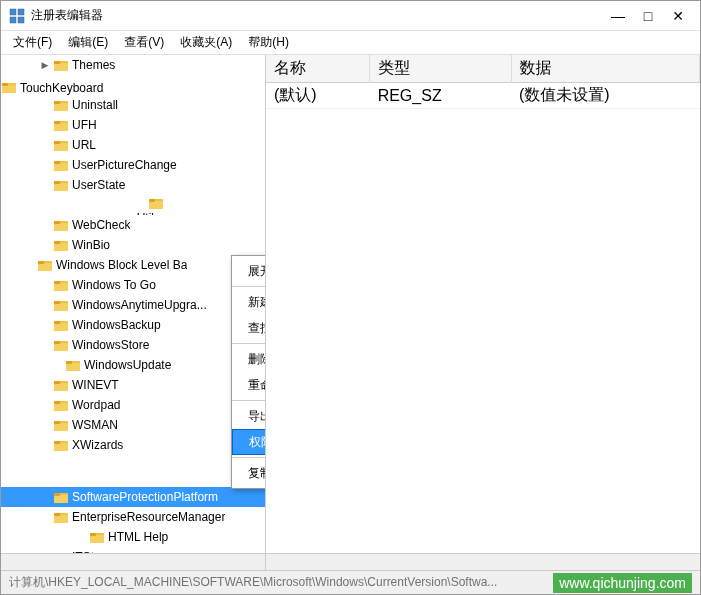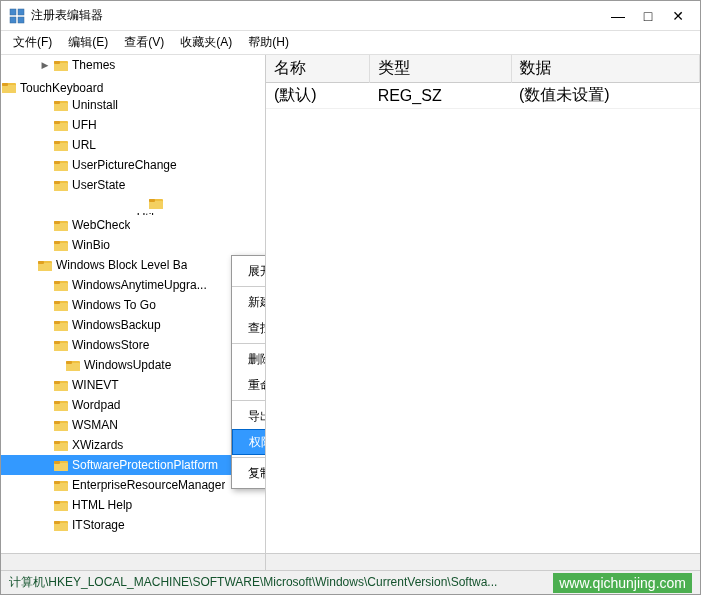--- a/index.html
+++ b/index.html
@@ -188,21 +188,21 @@
       border-top: 1px solid #ccc;
       display: flex;
       align-items: center;
       padding: 0 8px;
       font-size: 12px;
       flex-shrink: 0;
       justify-content: space-between;
     }
 
     .statusbar-path {
-      color: #14532d;
+      color: #737373;
       white-space: nowrap;
       overflow: hidden;
       text-overflow: ellipsis;
     }
 
     .watermark {
       background: #4caf50;
       color: #fff;
       font-size: 14px;
       padding: 2px 6px;
@@ -424,42 +424,42 @@
       </div>
 
       <div class="tree-item" style="padding-left: 52px;">
         <span class="folder-icon">
           <svg viewBox="0 0 16 16">
               <rect x="1" y="4" width="14" height="10" rx="1" fill="#f0c040"></rect>
               <rect x="1" y="6" width="14" height="8" rx="1" fill="#f4d060"></rect>
               <rect x="1" y="4" width="6" height="3" rx="1" fill="#e0a020"></rect>
             </svg>
         </span>
+        <span class="tree-label">Windows To Go</span>
+      </div>
+
+      <div class="tree-item" style="padding-left: 52px;">
+        <span class="folder-icon">
+          <svg viewBox="0 0 16 16">
+              <rect x="1" y="4" width="14" height="10" rx="1" fill="#f0c040"></rect>
+              <rect x="1" y="6" width="14" height="8" rx="1" fill="#f4d060"></rect>
+              <rect x="1" y="4" width="6" height="3" rx="1" fill="#e0a020"></rect>
+            </svg>
+        </span>
         <span class="tree-label">WindowsAnytimeUpgra...</span>
       </div>
 
       <div class="tree-item" style="padding-left: 52px;">
         <span class="folder-icon">
           <svg viewBox="0 0 16 16">
               <rect x="1" y="4" width="14" height="10" rx="1" fill="#f0c040"></rect>
               <rect x="1" y="6" width="14" height="8" rx="1" fill="#f4d060"></rect>
               <rect x="1" y="4" width="6" height="3" rx="1" fill="#e0a020"></rect>
             </svg>
         </span>
-        <span class="tree-label">Windows To Go</span>
-      </div>
-
-      <div class="tree-item" style="padding-left: 52px;">
-        <span class="folder-icon">
-          <svg viewBox="0 0 16 16">
-              <rect x="1" y="4" width="14" height="10" rx="1" fill="#f0c040"></rect>
-              <rect x="1" y="6" width="14" height="8" rx="1" fill="#f4d060"></rect>
-              <rect x="1" y="4" width="6" height="3" rx="1" fill="#e0a020"></rect>
-            </svg>
-        </span>
         <span class="tree-label">WindowsBackup</span>
       </div>
 
       <div class="tree-item" style="padding-left: 52px;">
         <span class="folder-icon">
           <svg viewBox="0 0 16 16">
               <rect x="1" y="4" width="14" height="10" rx="1" fill="#f0c040"></rect>
               <rect x="1" y="6" width="14" height="8" rx="1" fill="#f4d060"></rect>
               <rect x="1" y="4" width="6" height="3" rx="1" fill="#e0a020"></rect>
             </svg>
@@ -515,21 +515,21 @@
         <span class="folder-icon">
           <svg viewBox="0 0 16 16">
               <rect x="1" y="4" width="14" height="10" rx="1" fill="#f0c040"></rect>
               <rect x="1" y="6" width="14" height="8" rx="1" fill="#f4d060"></rect>
               <rect x="1" y="4" width="6" height="3" rx="1" fill="#e0a020"></rect>
             </svg>
         </span>
         <span class="tree-label">XWizards</span>
       </div>
 
-      <div class="tree-item selected" style="padding-left: 52px;">
+      <div class="tree-item selected" style="padding-left: 52px; margin-top: 32px;">
         <span class="folder-icon">
           <svg viewBox="0 0 16 16">
               <rect x="1" y="4" width="14" height="10" rx="1" fill="#f0c040"></rect>
               <rect x="1" y="6" width="14" height="8" rx="1" fill="#f4d060"></rect>
               <rect x="1" y="4" width="6" height="3" rx="1" fill="#e0a020"></rect>
             </svg>
         </span>
         <span class="tree-label">SoftwareProtectionPlatform</span>
       </div>
 
@@ -539,21 +539,21 @@
         <span class="folder-icon">
           <svg viewBox="0 0 16 16">
               <rect x="1" y="4" width="14" height="10" rx="1" fill="#f0c040"></rect>
               <rect x="1" y="6" width="14" height="8" rx="1" fill="#f4d060"></rect>
               <rect x="1" y="4" width="6" height="3" rx="1" fill="#e0a020"></rect>
             </svg>
         </span>
         <span class="tree-label">EnterpriseResourceManager</span>
       </div>
 
-      <div class="tree-item" style="padding-left: 36px;">
+      <div class="tree-item" style="padding-left: 36px; margin-left: 36px;">
         <span class="tree-arrow"> </span>
         <span class="folder-icon">
           <svg viewBox="0 0 16 16">
               <rect x="1" y="4" width="14" height="10" rx="1" fill="#f0c040"></rect>
               <rect x="1" y="6" width="14" height="8" rx="1" fill="#f4d060"></rect>
               <rect x="1" y="4" width="6" height="3" rx="1" fill="#e0a020"></rect>
             </svg>
         </span>
         <span class="tree-label">HTML Help</span>
       </div>

